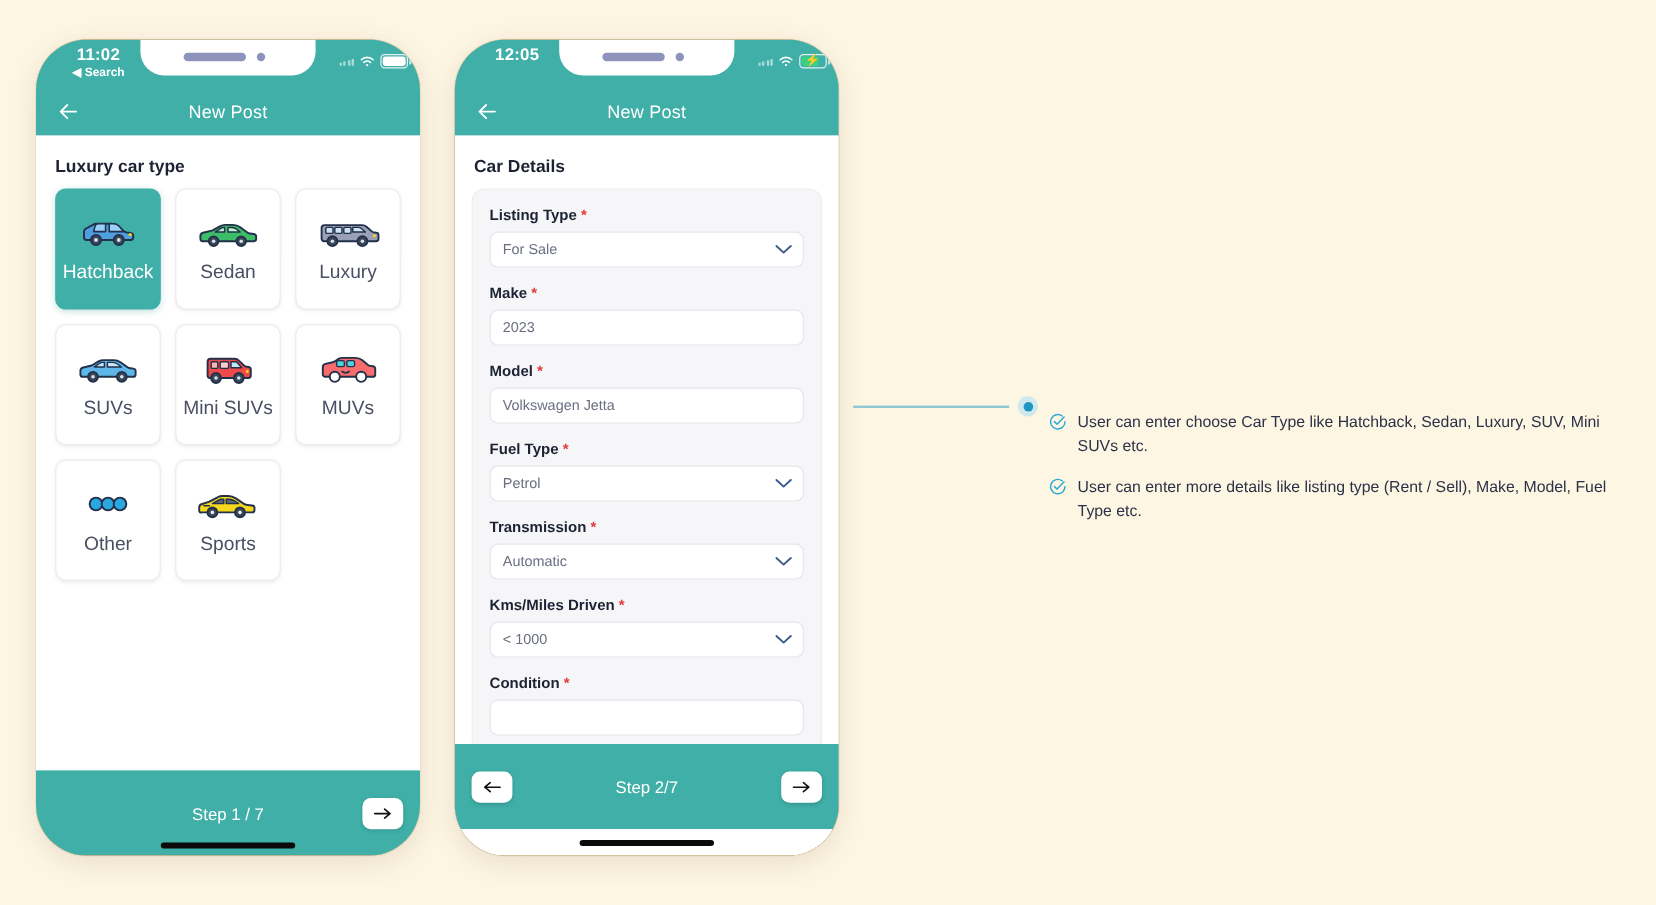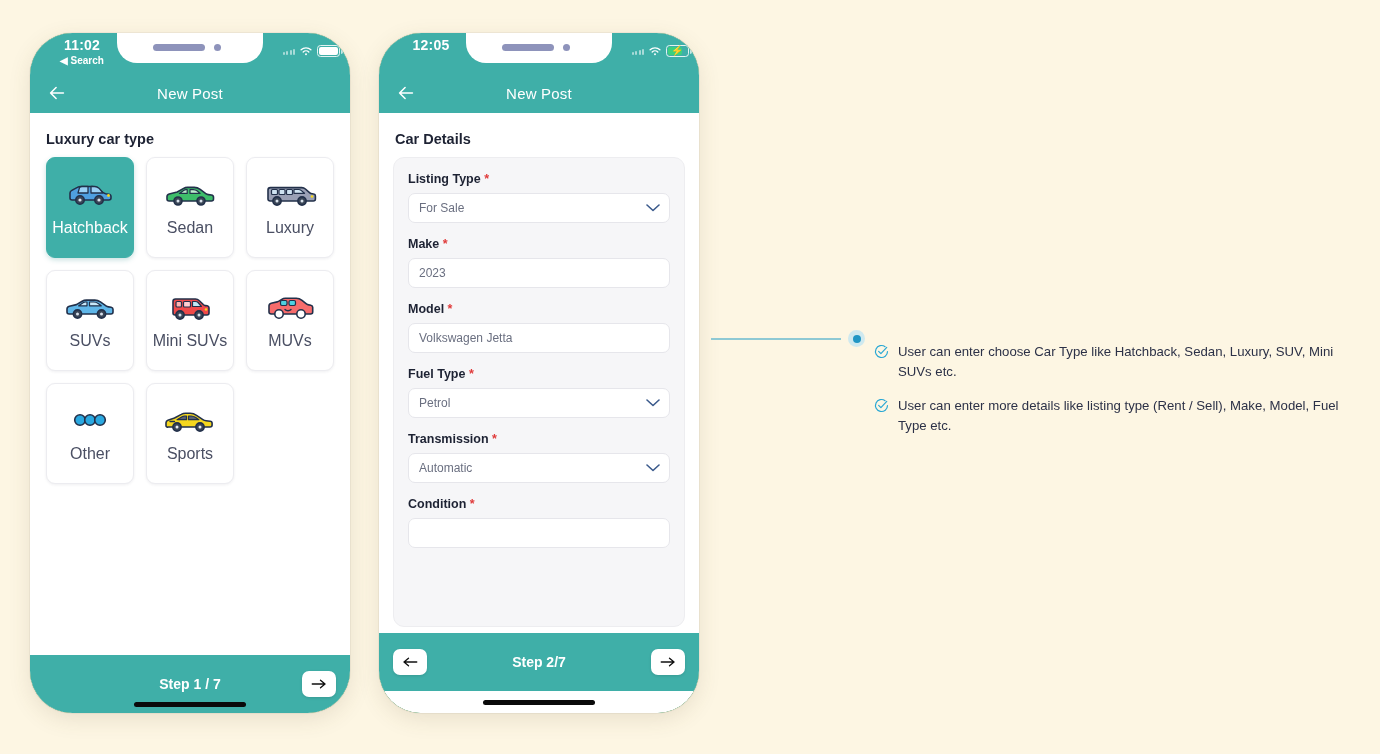--- a/index.html
+++ b/index.html
@@ -8,21 +8,21 @@
     background: #FDF6E3;
     font-family: "Liberation Sans", sans-serif;
     overflow: hidden;
   }
   .stage { position: relative; width: 1380px; height: 754px; }
 
   
   .phone {
     position: absolute;
     width: 320px; height: 680px;
-    background: #15803d;
+    background: #a16207;
     border-radius: 42px;
     box-shadow: 0 0 0 1px rgba(0,0,0,0.04), 0 6px 22px rgba(90,80,50,0.13);
     overflow: hidden;
   }
   #phone1 { left: 30px; top: 33px; }
   #phone2 { left: 379px; top: 33px; }
 
   .screen {
     position: absolute; inset: 0;
     border-radius: 42px;
@@ -126,22 +126,22 @@
   }
   .carcard.sel { background: #3FAFA8; border-color: #3FAFA8; box-shadow: 0 2px 5px rgba(40,140,135,0.25);}
   .carcard .lbl { font-size: 16px; color: #4a4f63; }
   .carcard.sel .lbl { color: #ffffff; }
   .carcard svg { display: block; }
   .gridblank { visibility: hidden; }
 
   
   .footer {
     flex: 0 0 auto; background: #3FAFA8;
-    height: 58px; position: relative;
-    display: flex; align-items: center; justify-content: center; font-weight: bold;
+    height: 71px; position: relative;
+    display: flex; align-items: center; justify-content: center;
   }
   .footer .steptxt { color:#ffffff; font-size: 14px; }
   .fbtn {
     position: absolute; top: 50%; transform: translateY(-50%);
     width: 34px; height: 26px; border-radius: 7px;
     background: #ffffff; display: flex; align-items: center; justify-content: center;
     box-shadow: 0 1px 3px rgba(0,0,0,.12); cursor: pointer;
   }
   .fbtn.right { right: 14px; }
   .fbtn.left  { left: 14px; }
@@ -453,20 +453,32 @@
               <span class="req">*</span>
             </div>
             <div class="finput">
               <span>Automatic</span>
               <svg class="chev" width="14" height="9" viewBox="0 0 14 9">
                 <path d="M1 1.5L7 7l6-5.5" stroke="#3b5a8c" stroke-width="1.6" fill="none" stroke-linecap="round" stroke-linejoin="round"></path>
               </svg>
             </div>
           </div>
 
+          <div class="fgroup">
+            <div class="flabel">
+              <span>Kms/Miles Driven</span>
+              <span class="req">*</span>
+            </div>
+            <div class="finput">
+              <span>&lt; 1000</span>
+              <svg class="chev" width="14" height="9" viewBox="0 0 14 9">
+                <path d="M1 1.5L7 7l6-5.5" stroke="#3b5a8c" stroke-width="1.6" fill="none" stroke-linecap="round" stroke-linejoin="round"></path>
+              </svg>
+            </div>
+          </div>
 
           <div class="fgroup">
             <div class="flabel">
               <span>Condition</span>
               <span class="req">*</span>
             </div>
             <div class="finput">
               <span></span>
             </div>
           </div>

